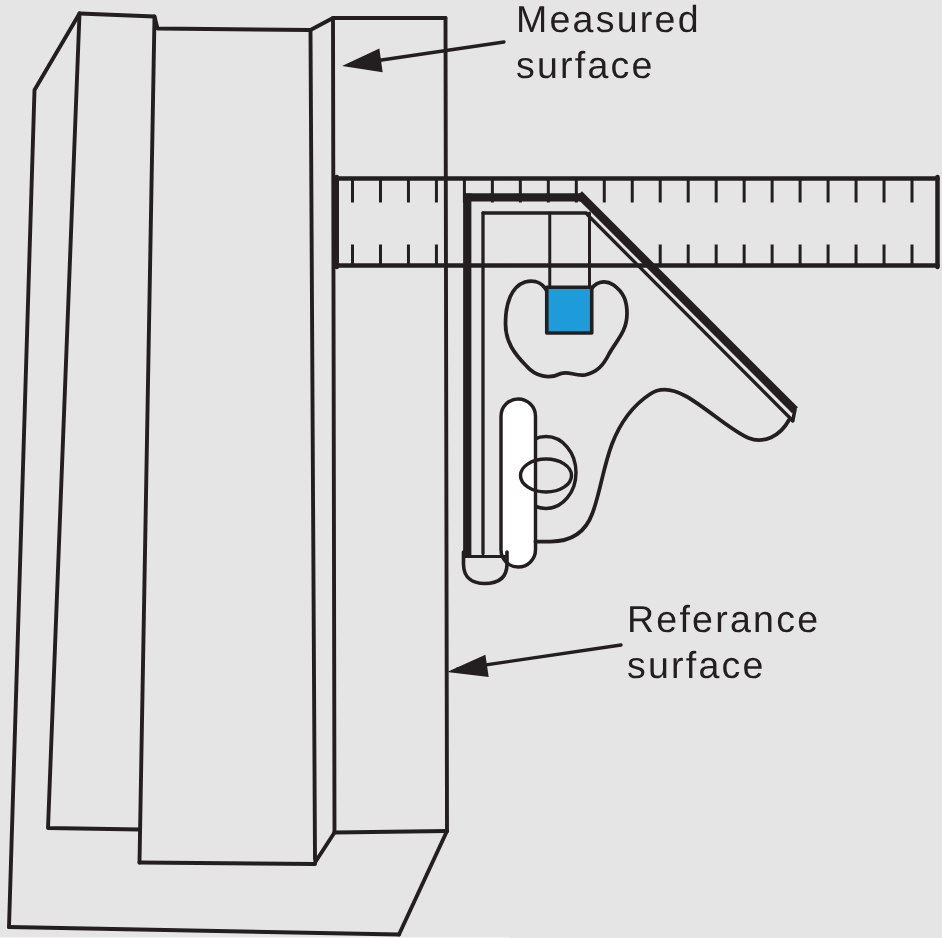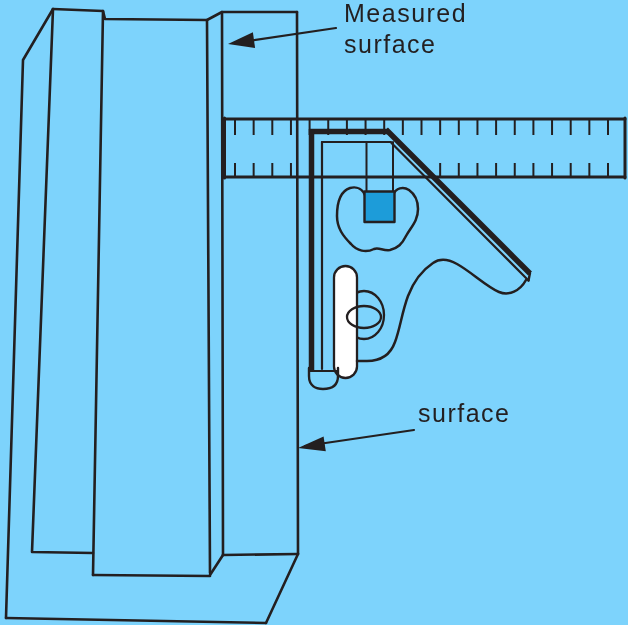--- a/index.html
+++ b/index.html
@@ -17,21 +17,21 @@
     line-height:31px;
     letter-spacing:1.5px;
     color:#231f20;
     white-space:nowrap;
   }
   .callout span{display:block;}
 </style>
 </head>
 <body>
 
-<div class="stage" id="stage" style="color: rgb(35, 31, 32); background: #7dd3fc;">
+<div class="stage" id="stage" style="color: rgb(35, 31, 32); background: #e5e5e5;">
 
   <svg width="628" height="625" viewBox="0 0 628 625">
     <g fill="none" stroke="currentColor" stroke-width="2.6" stroke-linejoin="round" stroke-linecap="round">
 
       <g>
         <path d="M 53,9 L 23,60 L 6,618"></path>
         <path d="M 53,9 L 103,11 L 105,19 L 207,20 L 222,12 L 297,12"></path>
         <path d="M 53,9 L 32,552 L 93,553"></path>
         <path d="M 103,11 L 93,575"></path>
         <path d="M 93,575 L 210,576"></path>
@@ -118,15 +118,16 @@
         <polygon fill="currentColor" stroke="none" points="298,448 323.6,436.5 325.8,451.3"></polygon>
       </g>
     </g>
   </svg>
 
   <div class="callout" style="left:344px;top:-2px;">
     <span>Measured</span>
     <span>surface</span>
   </div>
   <div class="callout" style="left:418px;top:398px;">
+    <span>Referance</span>
     <span>surface</span>
   </div>
 </div>
 
 </body></html>

